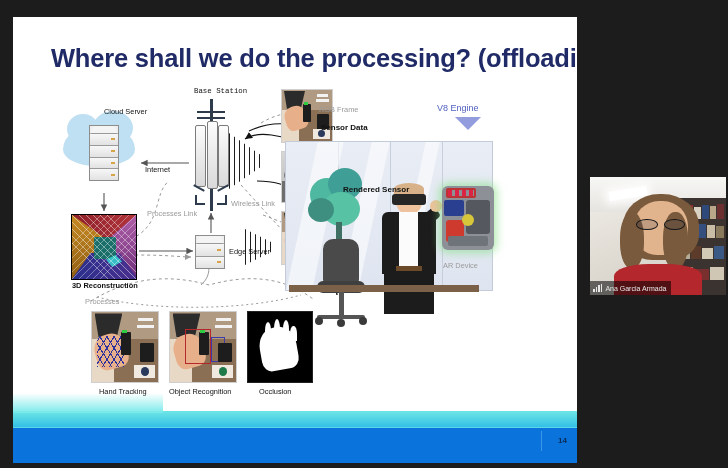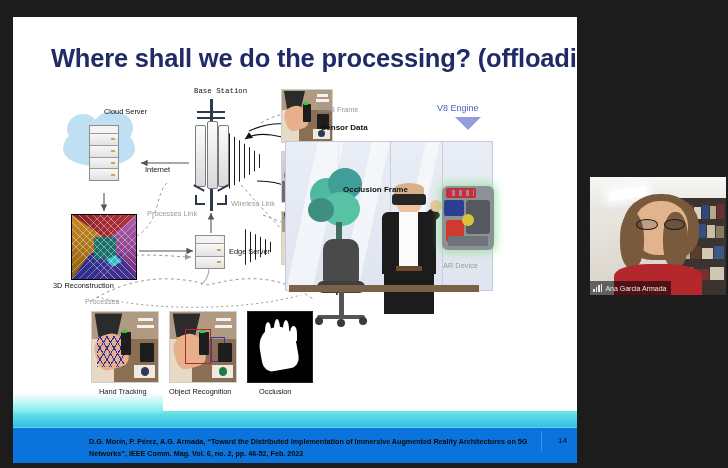--- a/index.html
+++ b/index.html
@@ -292,21 +292,21 @@
 
       <div class="recon">
         <i class="f1"></i>
           <i class="f2"></i>
           <i class="f3"></i>
           <i class="f4"></i>
           <i class="f5"></i>
         <i class="cyan"></i>
           <i class="mesh"></i>
       </div>
-      <div class="lbl" style="left:40px; top:192px;">3D Reconstruction</div>
+      <div class="lbl" style="left:59px; top:192px;font-weight:bold;">3D Reconstruction</div>
 
       <div class="rack edge" style="height:34px;">
         <div class="cap"></div>
           <div class="u"></div>
           <div class="u"></div>
       </div>
       <div class="lbl" style="left:216px; top:158px;">Edge Server</div>
 
       <div class="lbl grey" style="left:72px; top:208px;">Processes</div>
 
@@ -389,21 +389,21 @@
         <div style="position:absolute;left:4px;top:42px;width:48px;height:12px;background:#3f3f3f;border-radius:6px;"></div>
         <div style="position:absolute;left:26px;top:52px;width:5px;height:26px;background:#555;"></div>
         <div style="position:absolute;left:4px;top:76px;width:48px;height:4px;background:#555;border-radius:2px;"></div>
         <div style="position:absolute;left:2px;top:78px;width:8px;height:8px;background:#3a3a3a;border-radius:50%;"></div>
         <div style="position:absolute;left:46px;top:78px;width:8px;height:8px;background:#3a3a3a;border-radius:50%;"></div>
         <div style="position:absolute;left:24px;top:80px;width:8px;height:8px;background:#3a3a3a;border-radius:50%;"></div>
       </div>
       <div class="deskbar"></div>
 
       <div class="lbl bold" style="left:308px; top:34px; font-size:8px;">Sensor Data</div>
-      <div class="lbl bold" style="left:330px; top:96px; font-size:8px;">Occlusion Frame</div>
+      <div class="lbl bold" style="left:330px; top:96px; font-size:8px;">Rendered Sensor</div>
       <div class="lbl blue" style="left:424px; top:14px;text-align:right;">V8 Engine</div>
       <div style="position:absolute;left:442px;top:28px;width:0;height:0;border-left:13px solid transparent;border-right:13px solid transparent;border-top:13px solid #6f7bd0;opacity:.75;"></div>
       <div class="lbl grey" style="left:430px; top:172px;">AR Device</div>
 
       <div class="tile" style="left:78px; top:222px; width:68px; height:72px;">
         <div class="deskTop"></div>
           <div class="monitor"></div>
           <div class="paper"></div>
           <div class="paper2"></div>
         <div class="deskLow"></div>
@@ -442,21 +442,20 @@
       </div>
 
       <div class="lbl" style="left:86px; top:298px;">Hand Tracking</div>
       <div class="lbl" style="left:156px; top:298px;">Object Recognition</div>
       <div class="lbl" style="left:246px; top:298px;">Occlusion</div>
 
     </div>
 
     <div class="foot-band"></div>
     <div class="foot-bar"></div>
-    <div class="cite">D.G. Morín, P. Pérez, A.G. Armada, “Toward the Distributed Implementation of Immersive Augmented Reality Architectures on 5G Networks”, IEEE Comm. Mag. Vol. 6, no. 2, pp. 46-52, Feb. 2022</div>
     <div class="pageno">14</div>
 
   </div>
 
   <div class="video">
     <div class="vid-wall"></div>
     <div class="vid-ceiling"></div>
     <div class="vid-light"></div>
     <div class="shelf">
       <div class="row" style="top:6%;">

